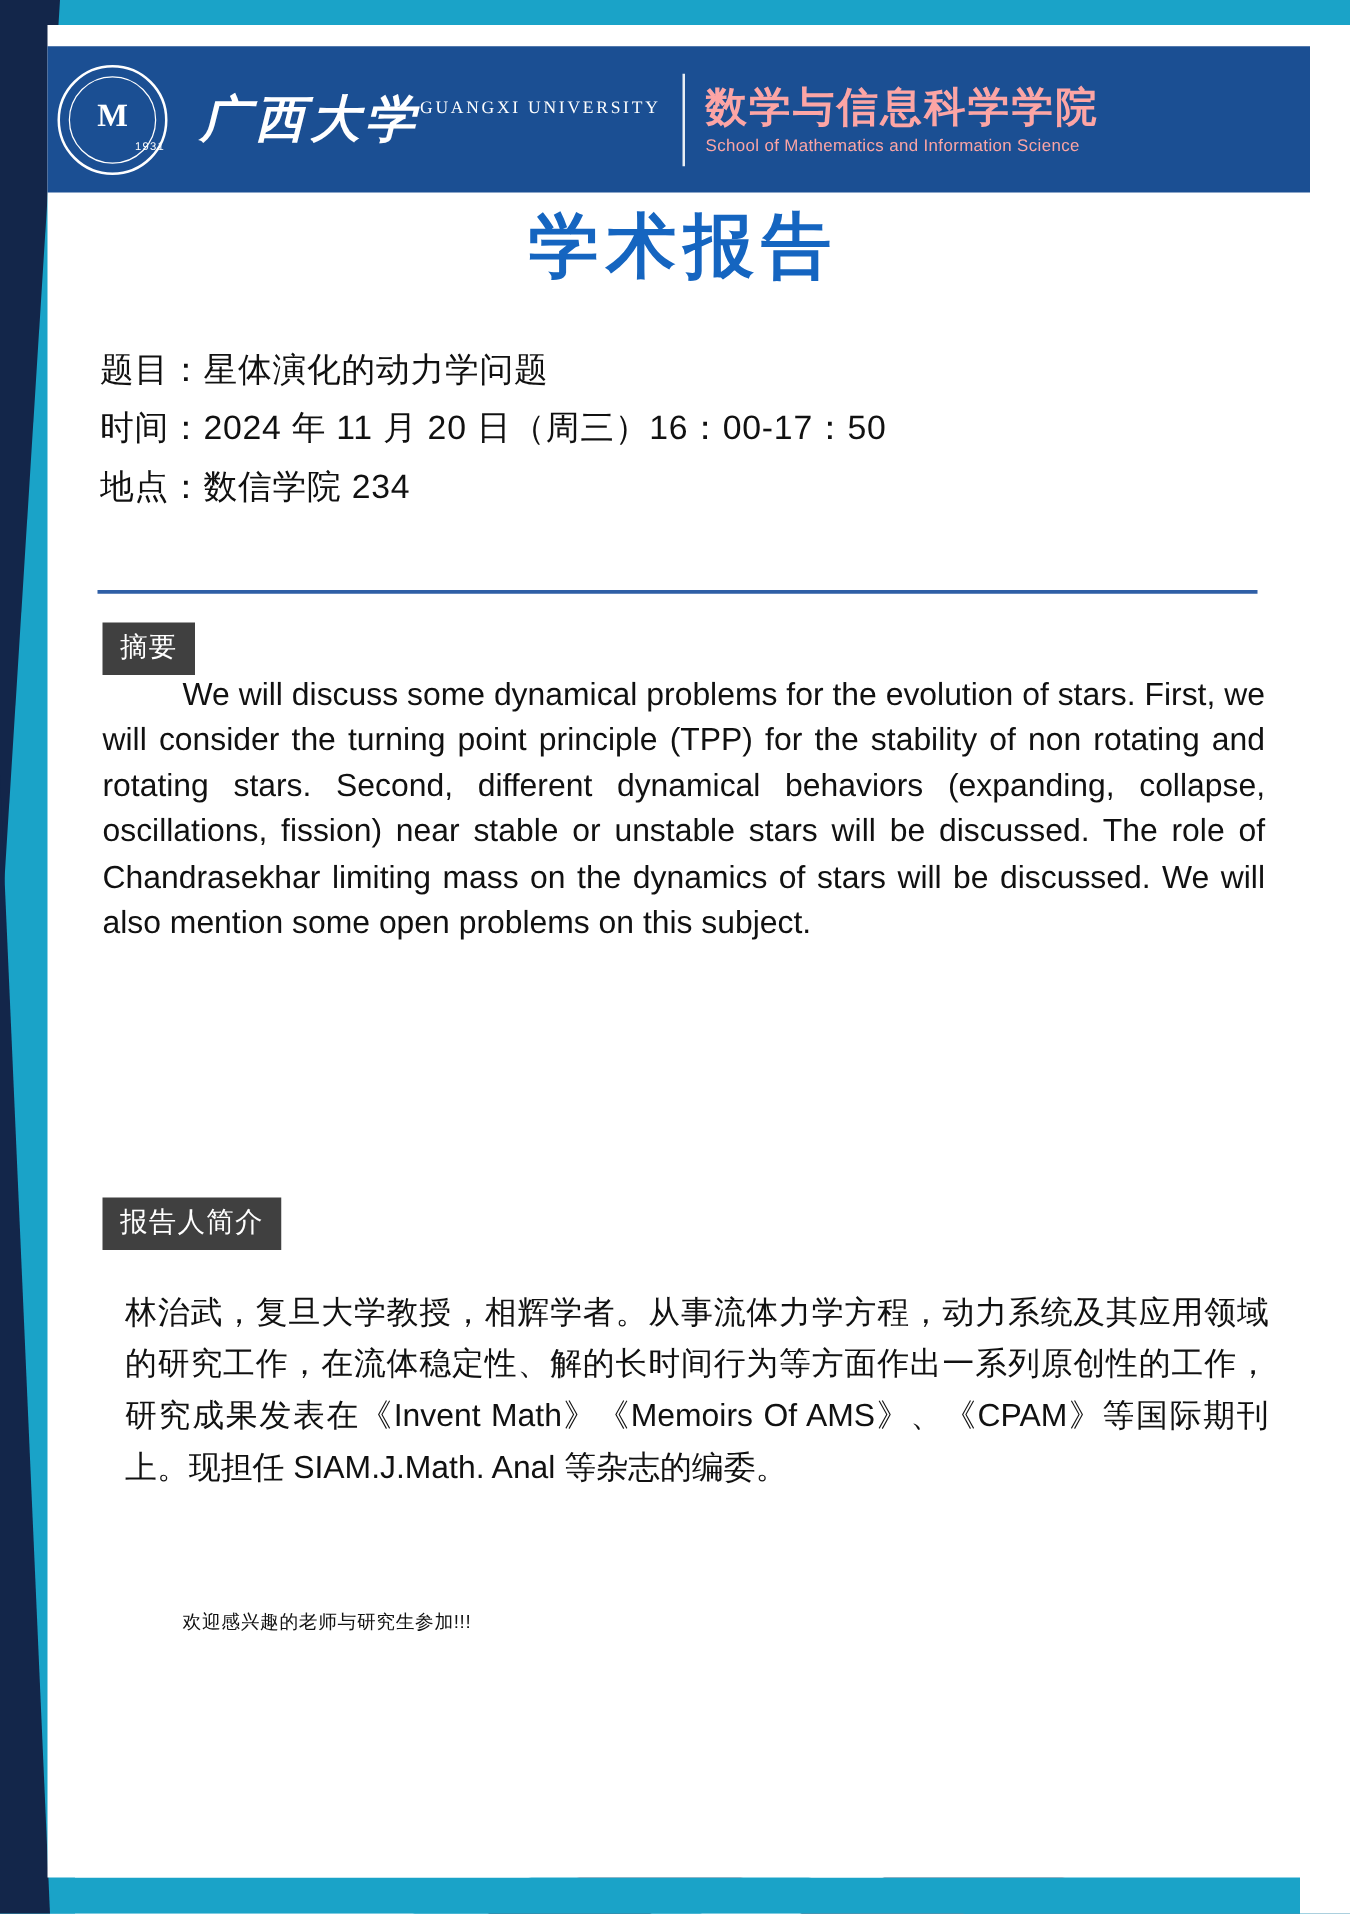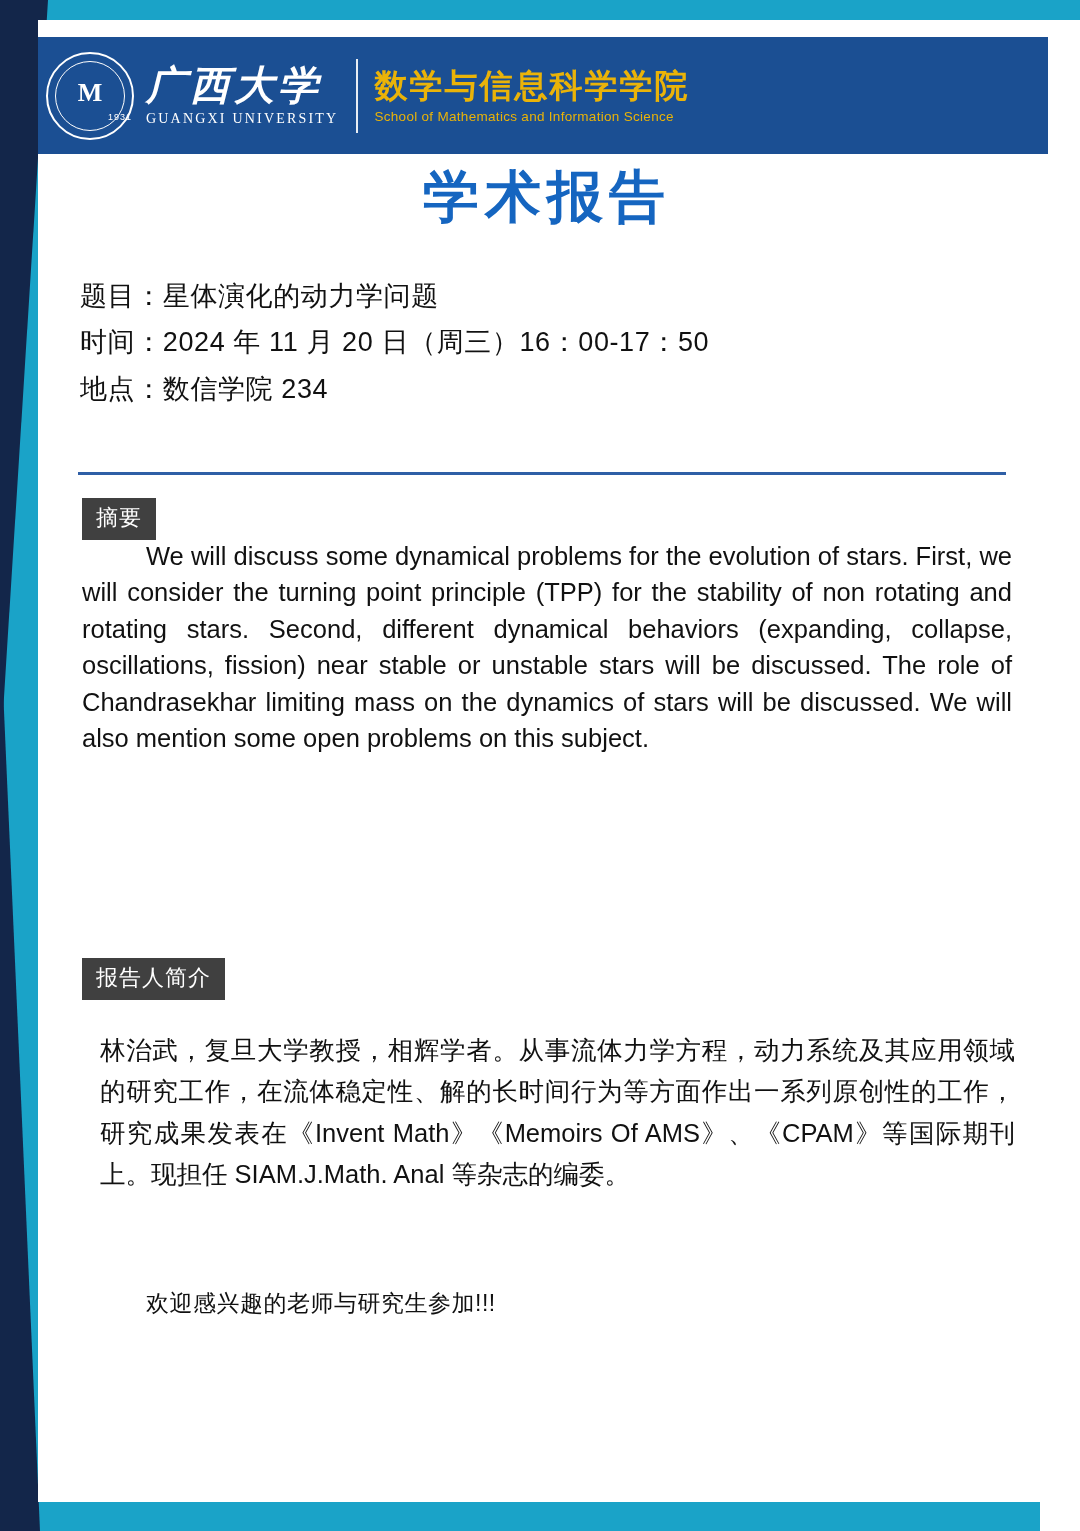--- a/index.html
+++ b/index.html
@@ -89,24 +89,24 @@
     position: absolute;
     left: 0;
     right: 0;
     bottom: 16px;
     text-align: right;
     color: #ffffff;
     font-size: 9px;
     letter-spacing: 1px;
   }
   .uni-names {
-    margin-left: 12px;
-    color: #ffffff;
-    display: flex;
-    flex-direction: column;
+    margin-left: 26px;
+    color: #ffffff;
+    display: flex;
+    flex-direction: row;
     justify-content: flex-start;
   }
   .uni-cn {
     font-size: 40px;
     font-family: "Liberation Serif", serif;
     font-weight: bold;
     letter-spacing: 4px;
     font-style: italic;
     line-height: 1.05;
   }
@@ -117,21 +117,21 @@
     font-family: "Liberation Serif", serif;
   }
   .divider-v {
     width: 2px;
     height: 74px;
     background: #ffffff;
     margin: 0 16px 0 18px;
     opacity: .9;
   }
   .school-names {
-    color: #eab308;
+    color: #fca5a5;
     display: flex;
     flex-direction: column;
     justify-content: center;
   }
   .school-cn {
     font-size: 33px;
     font-weight: bold;
     letter-spacing: 2px;
     line-height: 1.15;
   }
@@ -206,21 +206,21 @@
     width: 915px;
     font-size: 25.5px;
     line-height: 1.62;
     color: #111111;
     text-align: justify;
   }
   .welcome {
     position: absolute;
     left: 108px;
     top: 1268px;
-    font-size: 23px;
+    font-size: 15px;
     color: #111111;
     letter-spacing: .5px;
   }
 </style>
 </head>
 <body>
 
 <div class="poster">
 
   <svg class="bg-layer" viewBox="0 0 1080 1531" preserveAspectRatio="none">

